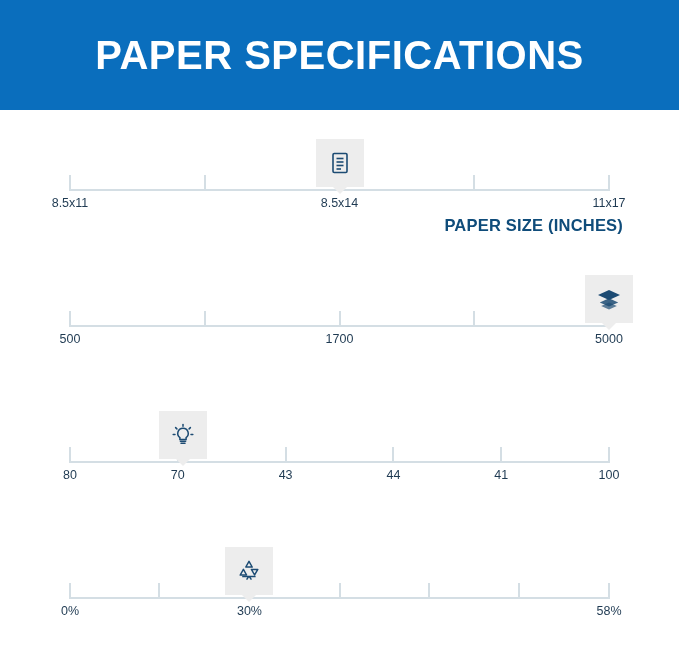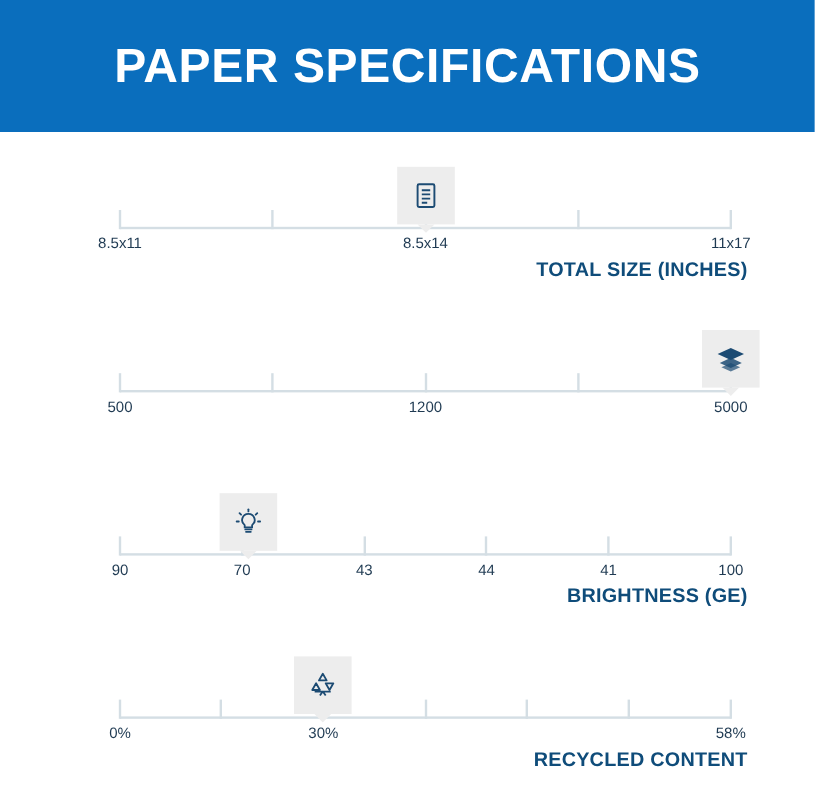--- a/index.html
+++ b/index.html
@@ -25,21 +25,20 @@
     color: #ffffff;
     font-size: 40px;
     font-weight: bold;
     letter-spacing: 0.5px;
     line-height: 1;
   }
 
   
   .scales {
     padding: 0;
-    margin-left: 30px;
   }
   .scale-block {
     position: relative;
     height: 136px;
   }
 
   .track-wrap {
     position: absolute;
     left: 70px;
     right: 70px;
@@ -136,35 +135,35 @@
             <rect x="5" y="2.5" width="14" height="19" rx="1.2"></rect>
             <line x1="8.5" y1="7.5" x2="15.5" y2="7.5"></line>
             <line x1="8.5" y1="11" x2="15.5" y2="11"></line>
             <line x1="8.5" y1="14.5" x2="15.5" y2="14.5"></line>
             <line x1="8.5" y1="18" x2="13" y2="18"></line>
           </svg>
         </span>
         <span class="pointer"></span>
       </div>
     </div>
-    <div class="scale-caption">TOTAL SIZE (INCHES)</div>
+    <div class="scale-caption">PAPER SIZE (INCHES)</div>
   </div>
 
   <div class="scale-block">
     <div class="track-wrap">
       <div class="axis-line"></div>
 
       <div class="tick" style="left:0%"></div>
       <div class="tick" style="left:25%"></div>
       <div class="tick" style="left:50%"></div>
       <div class="tick" style="left:75%"></div>
       <div class="tick" style="left:100%"></div>
 
       <div class="tick-label" style="left:0%">500</div>
-      <div class="tick-label" style="left:50%">1200</div>
+      <div class="tick-label" style="left:50%">1700</div>
       <div class="tick-label" style="left:100%">5000</div>
 
       <div class="marker" style="left:100%">
         <span>
           <svg width="26" height="24" viewBox="0 0 26 24" fill="#1c4b73">
             <path d="M13 3 L24 8 L13 13 L2 8 Z"></path>
             <path d="M13 11.2 L22.2 15.4 L13 19.6 L3.8 15.4 Z" opacity="0.85"></path>
             <path d="M13 15.6 L20.8 19.1 L13 22.6 L5.2 19.1 Z" opacity="0.7"></path>
           </svg>
         </span>
@@ -177,21 +176,21 @@
     <div class="track-wrap">
       <div class="axis-line"></div>
 
       <div class="tick" style="left:0%"></div>
       <div class="tick" style="left:20%"></div>
       <div class="tick" style="left:40%"></div>
       <div class="tick" style="left:60%"></div>
       <div class="tick" style="left:80%"></div>
       <div class="tick" style="left:100%"></div>
 
-      <div class="tick-label" style="left:0%">90</div>
+      <div class="tick-label" style="left:0%">80</div>
       <div class="tick-label" style="left:20%">70</div>
       <div class="tick-label" style="left:40%">43</div>
       <div class="tick-label" style="left:60%">44</div>
       <div class="tick-label" style="left:80%">41</div>
       <div class="tick-label" style="left:100%">100</div>
 
       <div class="marker" style="left:21%">
         <span>
           <svg width="26" height="26" viewBox="0 0 26 26" fill="none" stroke="#1c4b73" stroke-width="1.5" stroke-linecap="round">
             <path d="M13 6.2 a5.2 5.2 0 0 1 3.1 9.4 v1.9 h-6.2 v-1.9 A5.2 5.2 0 0 1 13 6.2 z" fill="none"></path>
@@ -200,21 +199,20 @@
             <line x1="13" y1="2.4" x2="13" y2="4.2"></line>
             <line x1="5.6" y1="5.6" x2="6.9" y2="6.9"></line>
             <line x1="20.4" y1="5.6" x2="19.1" y2="6.9"></line>
             <line x1="3.2" y1="12.6" x2="5" y2="12.6"></line>
             <line x1="21" y1="12.6" x2="22.8" y2="12.6"></line>
           </svg>
         </span>
         <span class="pointer"></span>
       </div>
     </div>
-    <div class="scale-caption">BRIGHTNESS (GE)</div>
   </div>
 
   <div class="scale-block">
     <div class="track-wrap">
       <div class="axis-line"></div>
 
       <div class="tick" style="left:0%"></div>
       <div class="tick" style="left:16.6%"></div>
       <div class="tick" style="left:33.3%"></div>
       <div class="tick" style="left:50%"></div>
@@ -232,16 +230,15 @@
             <path d="M13 3.4 L16.2 9 H9.8 Z"></path>
             <path d="M7.4 11.4 L4.2 17 h6.4 Z"></path>
             <path d="M15.4 11.4 L21.8 11.4 L18.6 17 Z"></path>
             <path d="M6.2 18.4 h6.6 l-2.2 3.2"></path>
             <path d="M19.6 18.4 h-6.4 l2.2 3.2"></path>
           </svg>
         </span>
         <span class="pointer"></span>
       </div>
     </div>
-    <div class="scale-caption">RECYCLED CONTENT</div>
   </div>
 
 </div>
 
 </body></html>

